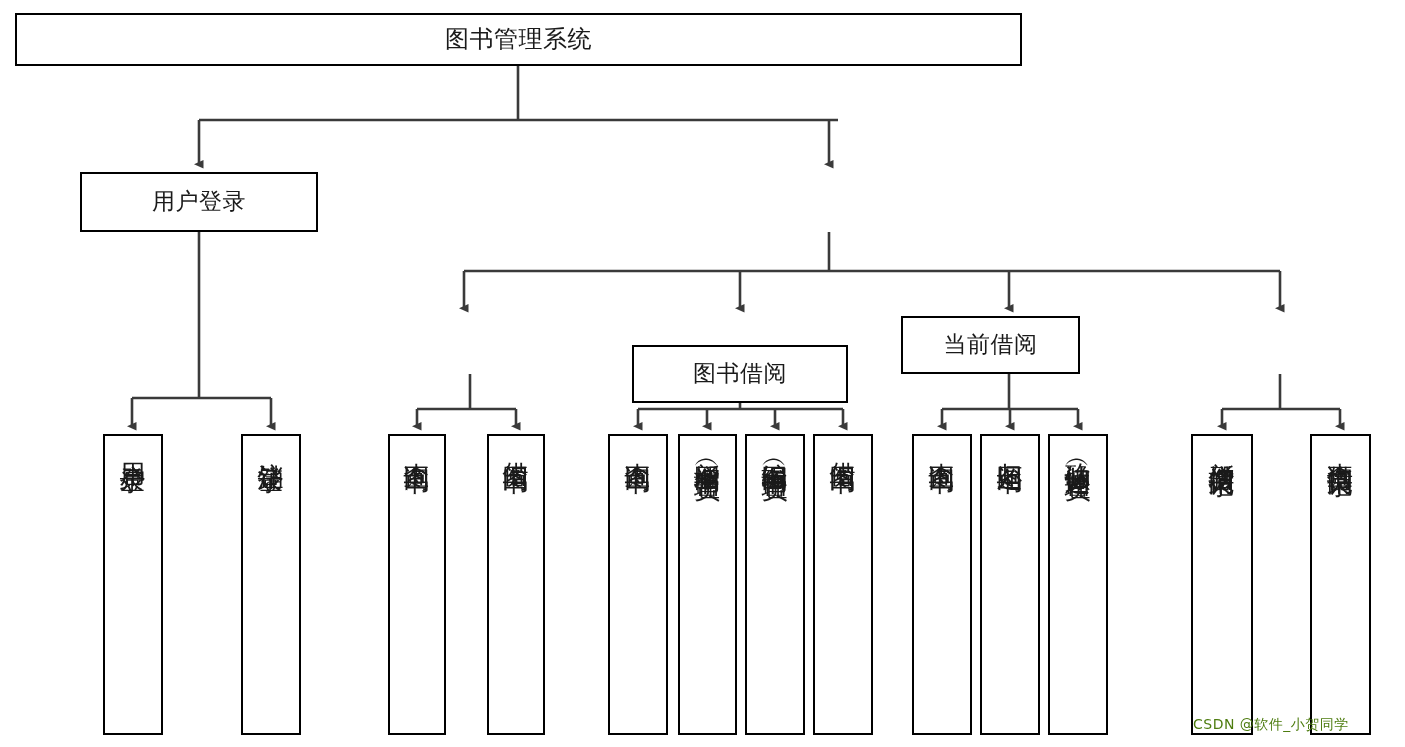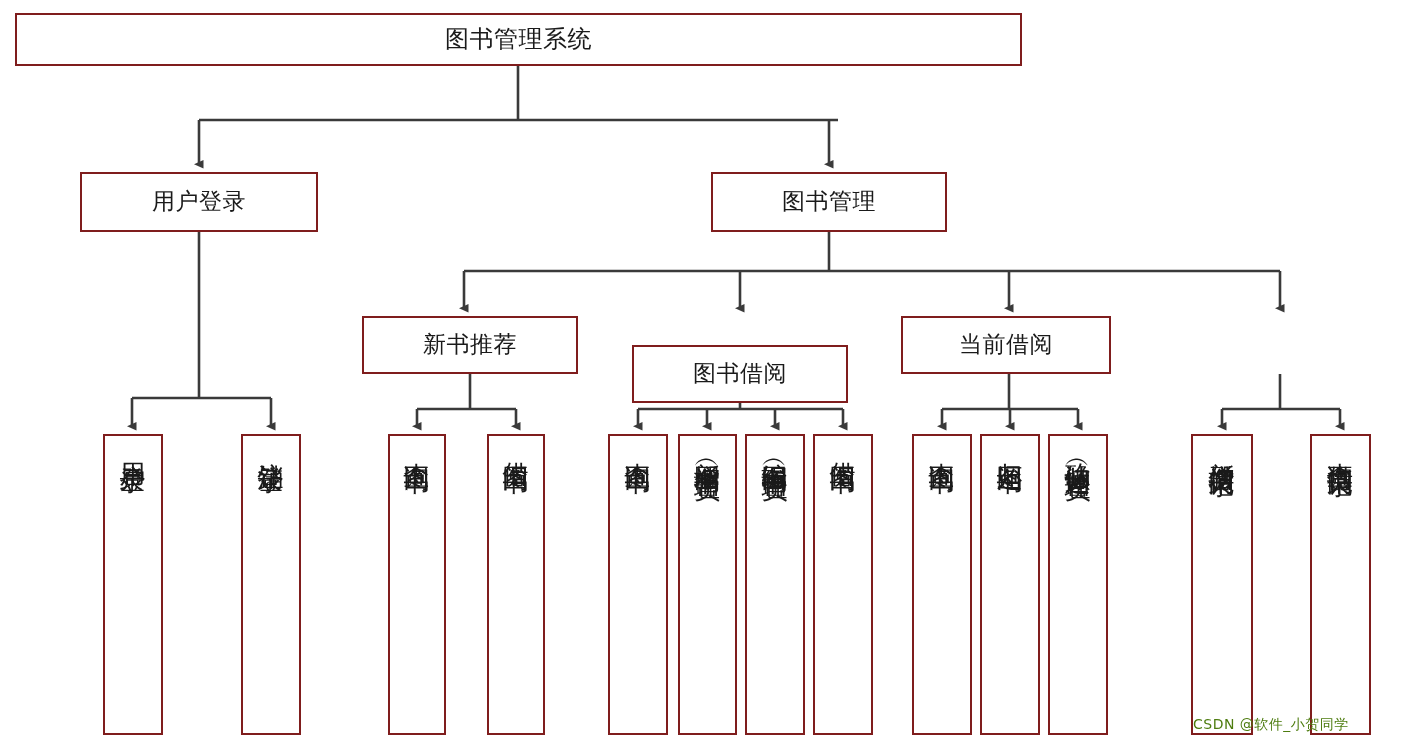--- a/index.html
+++ b/index.html
@@ -23,21 +23,21 @@
     left: 0;
     top: 0;
     width: 1405px;
     height: 747px;
     pointer-events: none;
   }
   .node {
     position: absolute;
     box-sizing: border-box;
     background: #ffffff;
-    border: 2px solid #7f1d1d;
+    border: 2px solid #000000;
     display: flex;
     align-items: center;
     justify-content: center;
     color: #1a1a1a;
   }
   .node .lbl {
     display: block;
     text-align: center;
     line-height: 1.12;
     white-space: pre;
@@ -128,31 +128,25 @@
     </g>
   </svg>
 
   <div class="node horiz root" style="left:15px; top:13px; width:1007px; height:53px;">
     <span class="lbl">图书管理系统</span>
   </div>
 
   <div class="node horiz" style="left:80px; top:172px; width:238px; height:60px;">
     <span class="lbl">用户登录</span>
   </div>
-  <div class="node horiz" style="left:711px; top:172px; width:236px; height:60px;">
-    <span class="lbl">图书管理</span>
-  </div>
 
-  <div class="node horiz" style="left:362px; top:316px; width:216px; height:58px;">
-    <span class="lbl">新书推荐</span>
-  </div>
   <div class="node horiz" style="left:632px; top:316px; width:216px; height:58px;margin-top:29px;">
     <span class="lbl">图书借阅</span>
   </div>
-  <div class="node horiz" style="left:901px; top:316px; width:210px; height:58px;">
+  <div class="node horiz" style="left:901px; top:316px; width:179px; height:58px;">
     <span class="lbl">当前借阅</span>
   </div>
 
   <div class="node vert" style="left:103px; top:434px; width:60px; height:301px;">
     <span class="lbl">用户登录</span>
   </div>
   <div class="node vert" style="left:241px; top:434px; width:60px; height:301px;">
     <span class="lbl">注销登录</span>
   </div>
 

